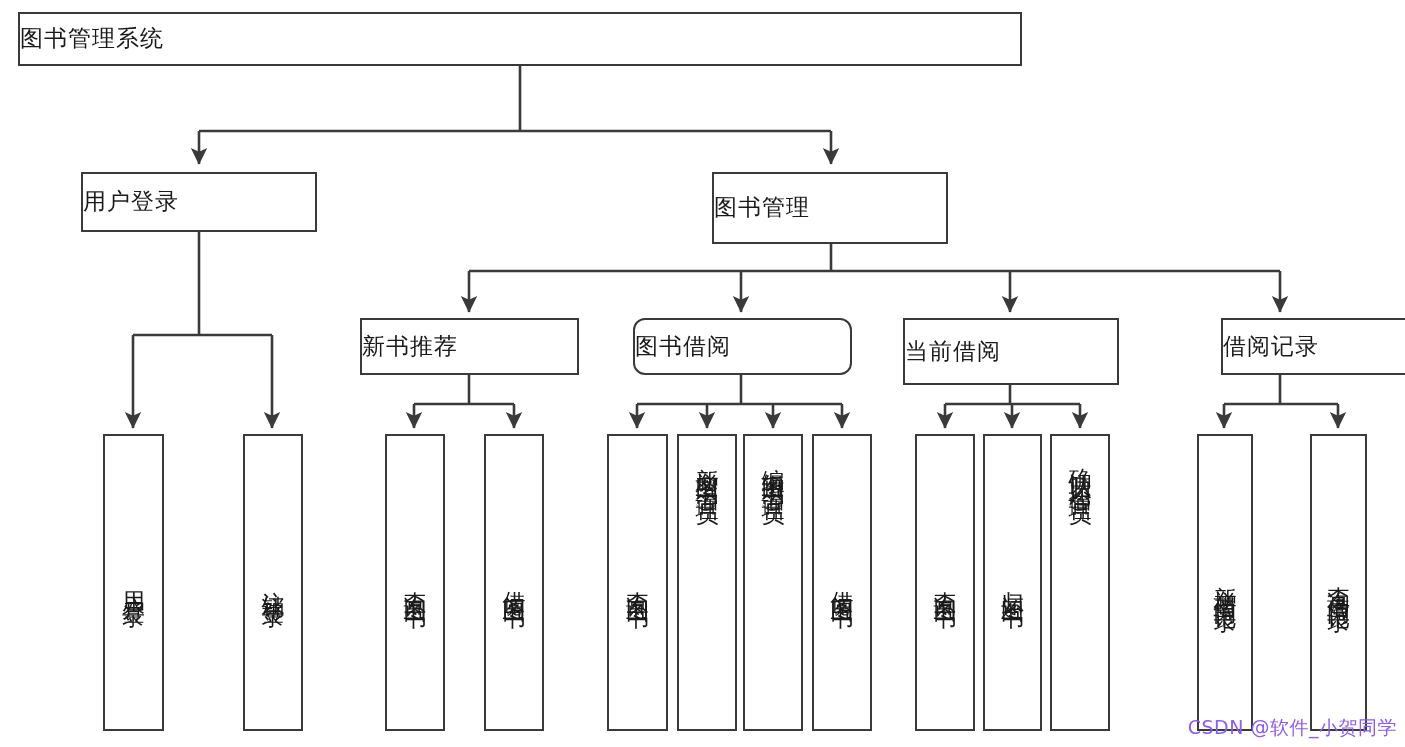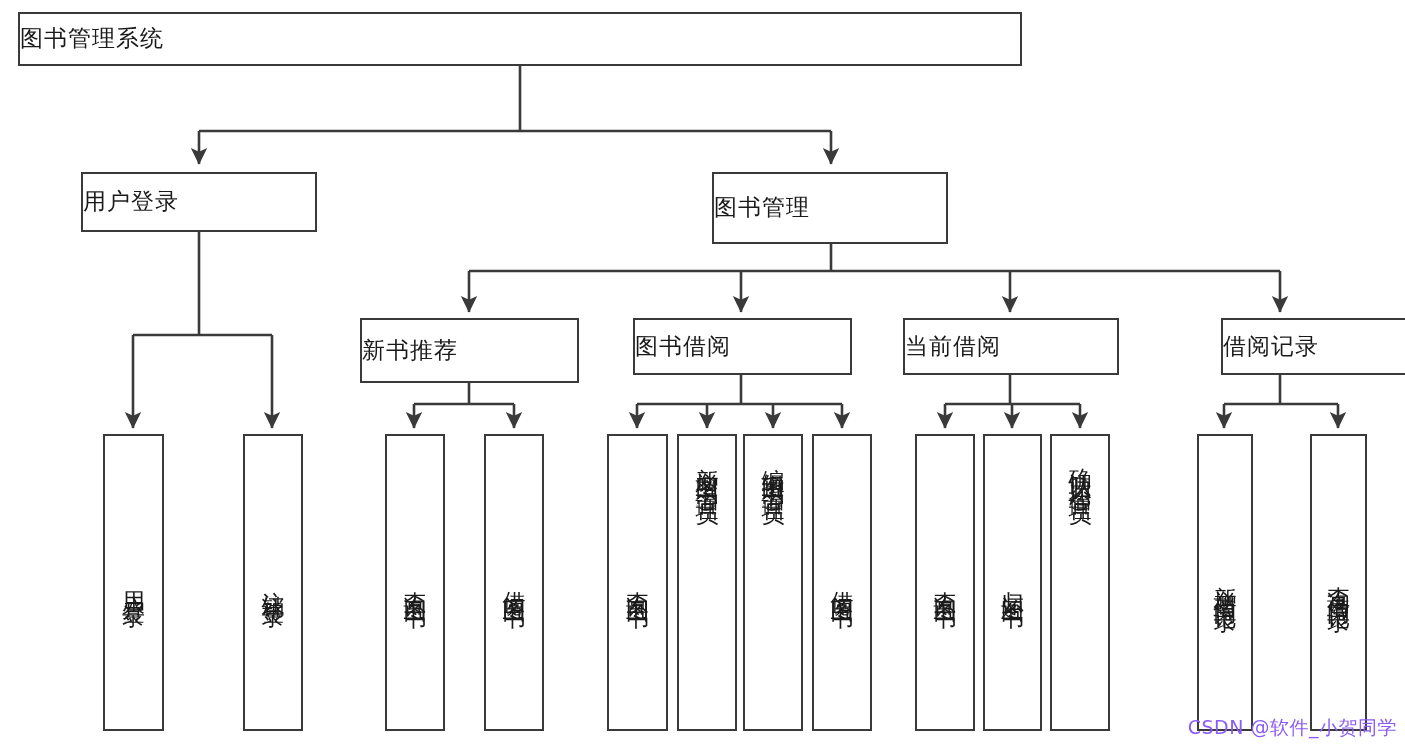--- a/index.html
+++ b/index.html
@@ -132,29 +132,29 @@
   </div>
 
   <div class="node-box node-h" style="left:81px; top:172px; width:236px; height:60px;">
     <span class="node-label">用户登录</span>
   </div>
 
   <div class="node-box node-h" style="left:712px; top:172px; width:236px; height:72px;">
     <span class="node-label">图书管理</span>
   </div>
 
-  <div class="node-box node-h" style="left:360px; top:318px; width:219px; height:65px;">
+  <div class="node-box node-h" style="left:360px; top:318px; width:219px; height:57px;">
     <span class="node-label">新书推荐</span>
   </div>
 
-  <div class="node-box node-h" style="left:633px; top:318px; width:219px; height:57px;">
+  <div class="node-box node-h" style="left:633px; top:318px; width:219px; height:57px;border-radius:12px;">
     <span class="node-label">图书借阅</span>
   </div>
 
-  <div class="node-box node-h" style="left:903px; top:318px; width:216px; height:57px;">
+  <div class="node-box node-h" style="left:903px; top:318px; width:216px; height:67px;">
     <span class="node-label">当前借阅</span>
   </div>
 
   <div class="node-box node-h" style="left:1221px; top:318px; width:259px; height:57px;">
     <span class="node-label">借阅记录</span>
   </div>
 
   <div class="node-box node-v v-center" style="left:103px; top:434px; width:61px; height:297px;">
     <span class="node-label">用户登录</span>
   </div>

